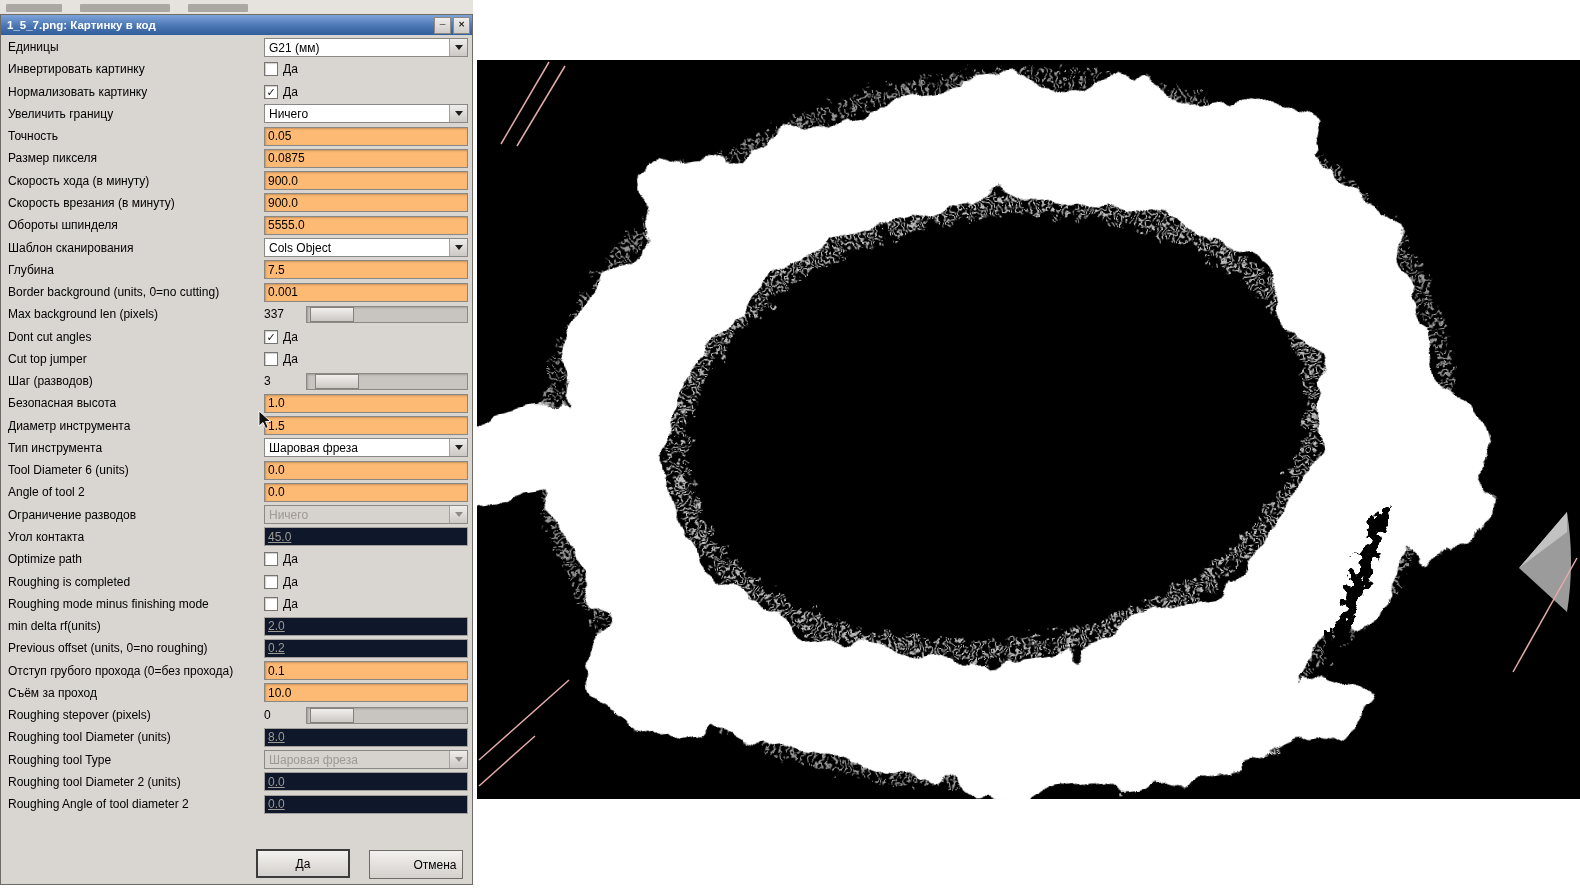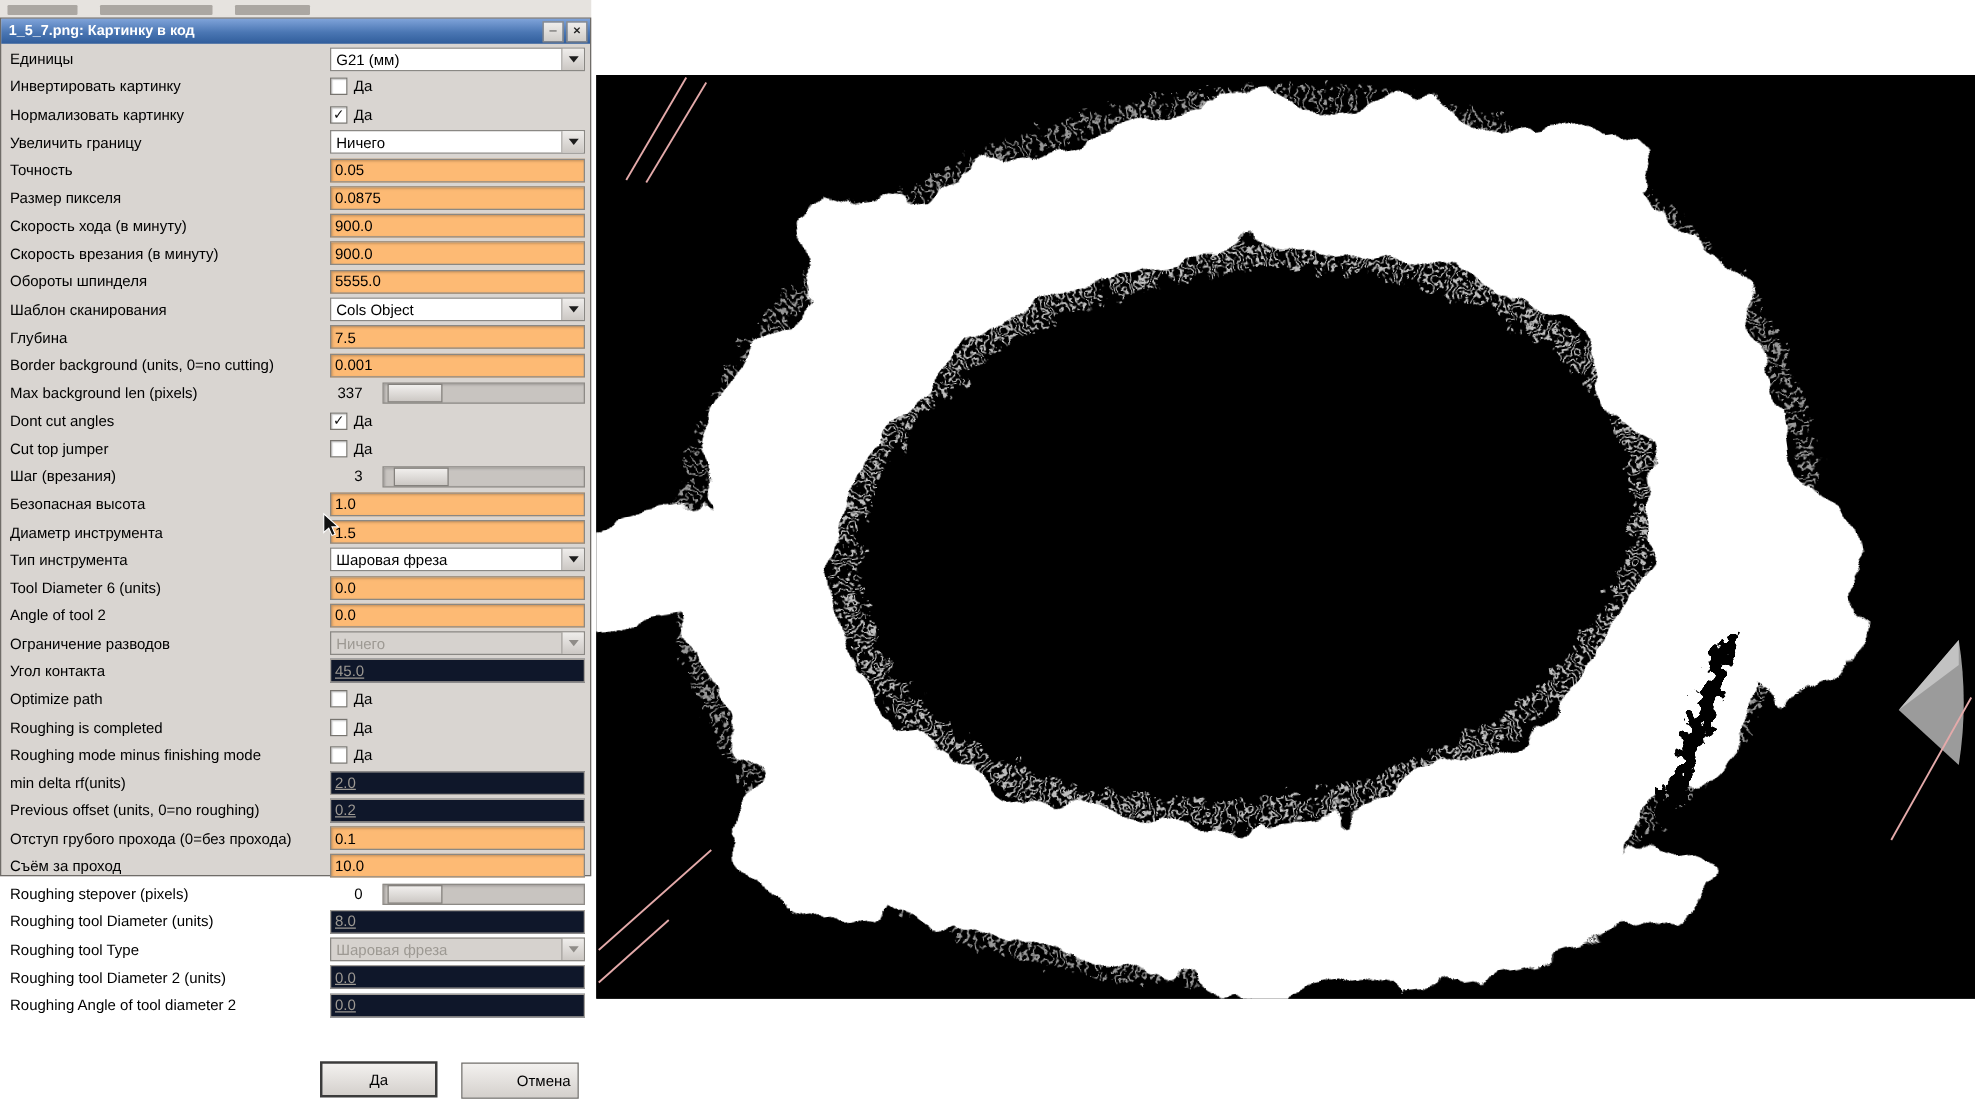--- a/index.html
+++ b/index.html
@@ -5,21 +5,21 @@
   html,body{margin:0;padding:0;}
   body{
     width:1580px;height:892px;position:relative;overflow:hidden;
     background:#ffffff;font-family:"Liberation Sans",sans-serif;font-size:12px;color:#000;
   }
   
   .bg-sliver{position:absolute;left:0;top:0;width:473px;height:14px;background:#e6e3df;overflow:hidden;}
   .bg-sliver .smudge{position:absolute;top:4px;height:8px;background:#7a7670;opacity:.55;border-radius:1px;}
 
   
-  .dialog{position:absolute;left:0;top:14px;width:473px;height:687px;background:#d9d5d1;
+  .dialog{position:absolute;left:0;top:14px;width:473px;height:871px;background:#d9d5d1;
           border:1px solid #6f6c68;box-sizing:border-box;}
   .titlebar{height:20px;background:linear-gradient(180deg,#7fa3d9 0%,#4a76b3 55%,#305d9b 100%);
             display:flex;align-items:center;color:#fff;font-weight:bold;font-size:11.5px;
             padding:0 2px 0 6px;}
   .title-text{flex:1;white-space:nowrap;overflow:hidden;}
   .win-btn{width:15px;height:15px;margin-left:2px;background:linear-gradient(#f0eeec,#cfccc8);
            border:1px solid #8d8a86;display:flex;align-items:center;justify-content:center;
            font-size:8px;color:#222;line-height:1;}
   .rows{position:absolute;top:21px;left:1px;right:1px;}
   .row{height:22.28px;display:flex;align-items:center;padding:0 3px 0 6px;box-sizing:border-box;}
@@ -40,21 +40,21 @@
        border-top:5px solid #1d1d1d;}
   .combo.disabled{background:#d6d2ce;}
   .combo.disabled .combo-val{color:#9d9993;}
   .combo.disabled .arr{border-top-color:#8f8c88;}
 
   .chk{width:12px;height:12px;background:#fff;border:1px solid #77746f;
        box-shadow:inset 1px 1px 1px rgba(0,0,0,.2);display:flex;align-items:center;
        justify-content:center;font-size:11px;line-height:10px;color:#111;}
   .chk-lbl{margin-left:5px;}
 
-  .slider-val{width:26px;text-align:right;margin-right:16px;font-size:12px;}
+  .slider-val{width:26px;margin-right:16px;font-size:12px;}
   .groove{flex:1;height:15px;background:#c8c4c0;border:1px solid #8d8a86;position:relative;
           box-shadow:inset 1px 1px 2px rgba(0,0,0,.2);}
   .handle{position:absolute;top:0;height:13px;width:42px;
           background:linear-gradient(#f1efed,#ccc8c4);border:1px solid #84817d;}
 
   .btn{position:absolute;width:94px;height:29px;background:linear-gradient(#f3f1ef,#d4d0cc);
        border:1px solid #6f6c68;font-family:"Liberation Sans",sans-serif;font-size:12px;
        display:flex;align-items:center;justify-content:center;box-sizing:border-box;}
   .btn-ok{left:255px;top:834px;border:2px solid #3b3b3b;}
   .btn-cancel{left:368px;top:835px;padding-left:44px;}
@@ -187,21 +187,21 @@
         </div>
       </div>
       <div class="row">
         <span class="lbl">Cut top jumper</span>
         <div class="ctl">
           <span class="chk"></span>
           <span class="chk-lbl">Да</span>
         </div>
       </div>
       <div class="row">
-        <span class="lbl">Шаг (врезания)</span>
+        <span class="lbl">Шаг (разводов)</span>
         <div class="ctl">
           <span class="slider-val">3</span>
           <div class="groove">
             <div class="handle" style="left: 8px;"></div>
           </div>
         </div>
       </div>
       <div class="row">
         <span class="lbl">Безопасная высота</span>
         <div class="ctl">

